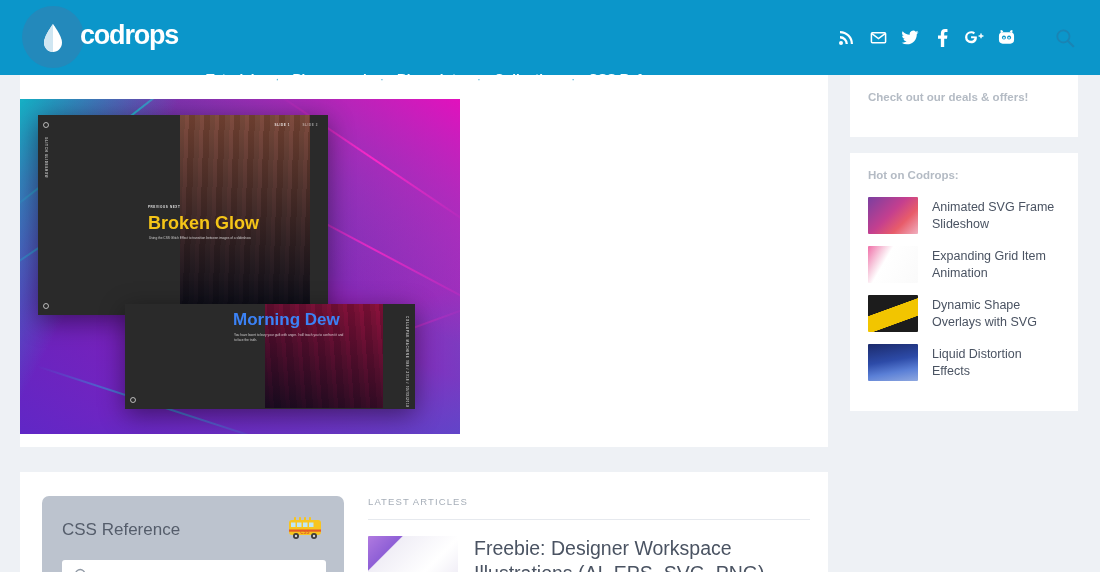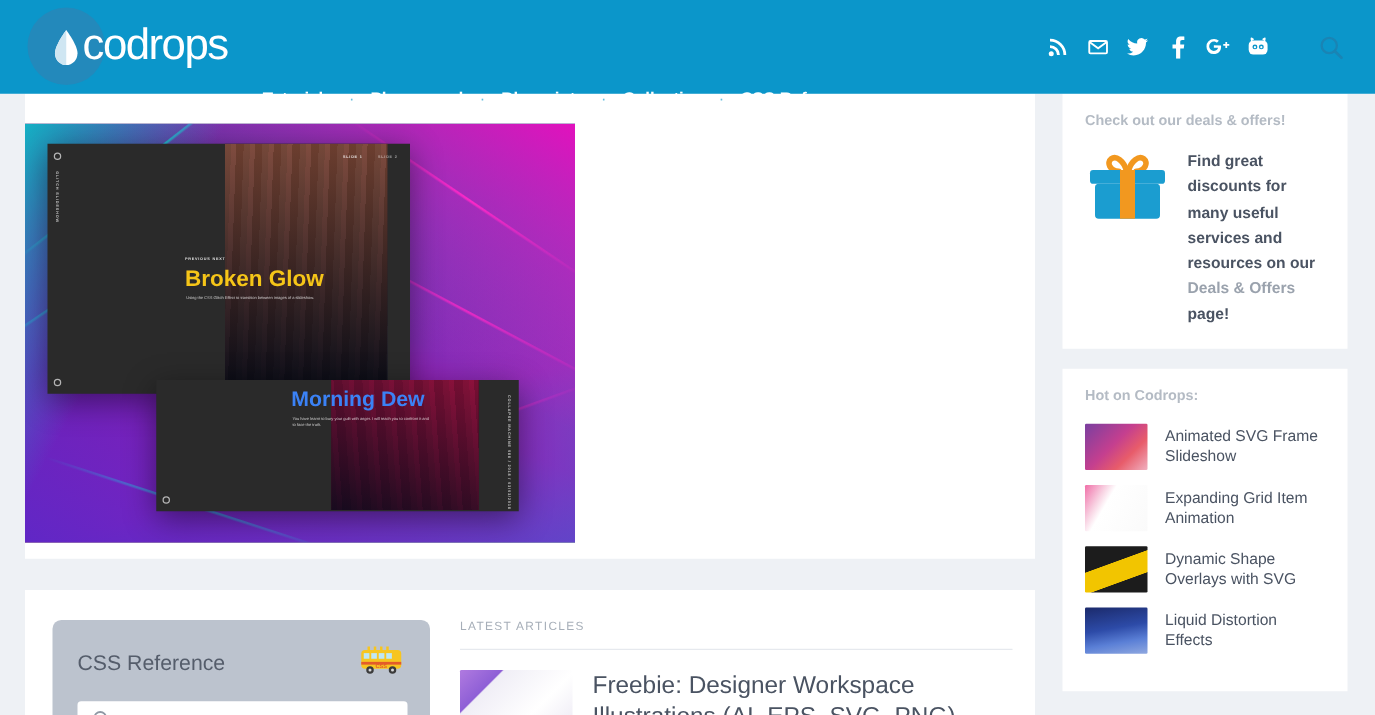--- a/index.html
+++ b/index.html
@@ -34,24 +34,24 @@
   }
   .logo-mark {
     position: relative;
     width: 22px; height: 30px;
     margin-left: 20px;
     z-index: 2;
   }
   .logo-text {
     position: relative; z-index: 2;
     color: #ffffff;
-    font-size: 35px;
-    font-weight: normal;
+    font-size: 27px;
+    font-weight: bold;
     letter-spacing: -1.2px;
-    margin-left: 2px;
+    margin-left: 16px;
     line-height: 1;
     padding-bottom: 4px;
   }
   .main-nav {
     display: flex; align-items: flex-end;
     margin-left: 28px;
     height: 96px;
   }
   .nav-link {
     color: #ffffff;
@@ -499,34 +499,20 @@
           <div class="latest-title">Freebie: Designer Workspace Illustrations (AI, EPS, SVG, PNG)</div>
         </div>
       </div>
     </div>
   </div>
 
   <aside class="col-side">
 
     <section class="widget">
       <div class="widget-title">Check out our deals &amp; offers!</div>
-      <div class="deal-row">
-        <span class="gift-icon">
-          <svg width="68" height="56" viewBox="0 0 68 56">
-            <path d="M27 14 C20 14 17 7 21 4 C25 1 31 6 33 13" fill="none" stroke="#f2981f" stroke-width="4.5" stroke-linecap="round"></path>
-            <path d="M41 14 C48 14 51 7 47 4 C43 1 37 6 35 13" fill="none" stroke="#f2981f" stroke-width="4.5" stroke-linecap="round"></path>
-            <rect x="4" y="13" width="60" height="11" rx="2.5" fill="#1b9dd0"></rect>
-            <rect x="8" y="24" width="52" height="28" rx="3" fill="#1b9dd0"></rect>
-            <rect x="28" y="13" width="12" height="39" fill="#f2981f"></rect>
-          </svg>
-        </span>
-        <div class="deal-text">
-          <span>Find great discounts for many useful services and resources on our </span><a class="lnk">Deals &amp; Offers</a><span> page!</span>
-        </div>
-      </div>
     </section>
 
     <section class="widget">
       <div class="widget-title">Hot on Codrops:</div>
 
       <div class="hot-item">
         <span class="hot-thumb" style="background:linear-gradient(135deg,#7a3fa0 0%,#c43f8f 45%,#e85c6a 70%,#f0b0c0 100%);"></span>
         <div class="hot-label">Animated SVG Frame Slideshow</div>
       </div>
 

